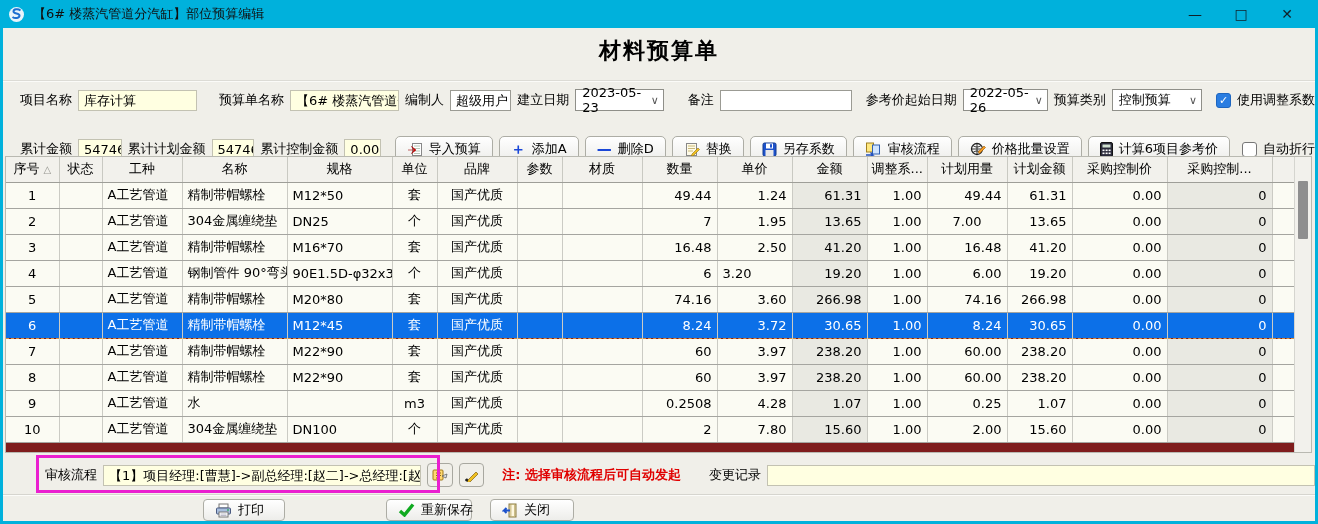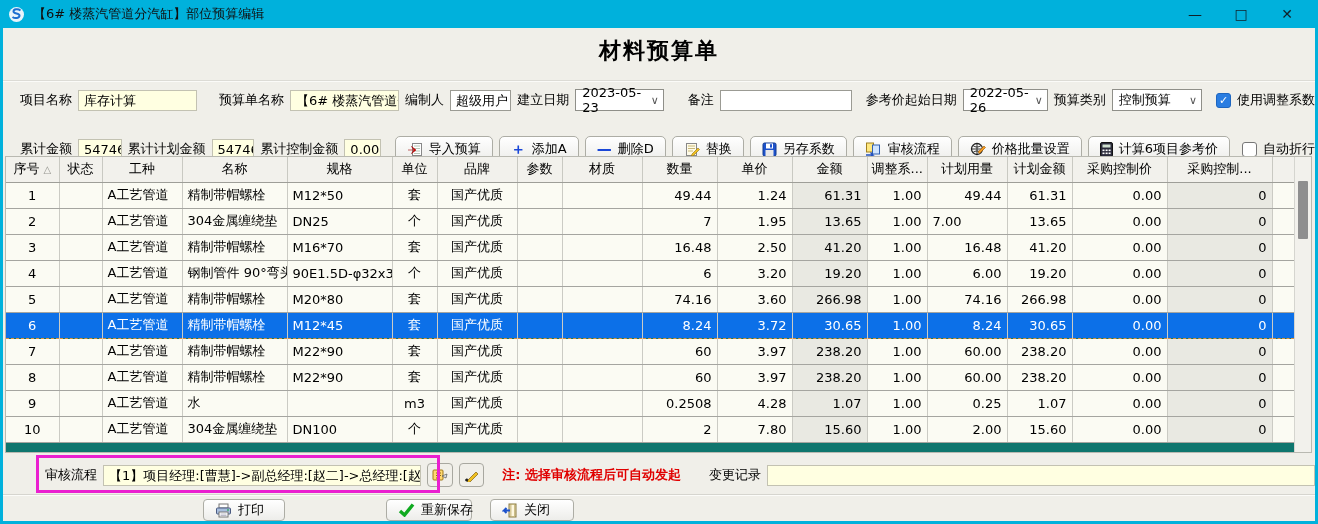--- a/index.html
+++ b/index.html
@@ -30,21 +30,21 @@
   .wfield{background:#fff;border:1px solid #9b9b94;height:21px;line-height:19px;padding:0 5px;white-space:nowrap;overflow:hidden;}
   .sel{background:#fff;border:1px solid #8f8f89;height:22px;display:inline-flex;align-items:center;justify-content:space-between;padding:0 4px 0 6px;}
   .chev{color:#555;font-size:11px;margin-left:6px;}
   .money{text-align:right;}
   .chk{width:15px;height:15px;border-radius:3px;display:inline-flex;align-items:center;justify-content:center;flex:0 0 auto;}
   .chk.on{background:var(--check-blue);border:1px solid #1e66c0;color:#fff;font-size:11px;}
   .chk.off{background:#fff;border:1px solid #777;}
   .tbtn{height:26px;}
 
   
-  .grid-wrap{position:absolute;left:2px;top:128px;width:1307px;height:297px;background:#0f766e;border:1px solid #b9b9b1;}
+  .grid-wrap{position:absolute;left:2px;top:128px;width:1307px;height:297px;background:#7f1d1d;border:1px solid #b9b9b1;}
   table{border-collapse:collapse;table-layout:fixed;width:1288px;}
   th{height:25px;background:#f2f1ec;border-right:1px solid #c9c9c2;border-bottom:1px solid #9e9e98;font-weight:normal;font-size:13px;white-space:nowrap;overflow:hidden;padding:0 4px;}
   td{height:26px;border-right:1px solid #cbcbc4;border-bottom:1px solid #a5a5a0;font-size:13px;white-space:nowrap;overflow:hidden;padding:0 5px;background:#fbfbf3;}
   td.gray{background:#e9e9e2;}
   tr.selected td{background:var(--selection);color:#fff;border-top:1px dashed #d98f3e;border-bottom:1px dashed #d98f3e;}
   .sort-glyph{color:#9a9a94;font-size:10px;margin-left:4px;}
   .vscroll{position:absolute;right:0;top:0;width:17px;height:295px;background:#f2f1ec;border-left:1px solid #d5d5cf;}
   .vthumb{position:absolute;left:3px;top:24px;width:10px;height:58px;background:#8f8f8f;border-radius:1px;}
 
   
@@ -276,21 +276,21 @@
             <td style="text-align: left;">304金属缠绕垫</td>
             <td style="text-align: left;">DN25</td>
             <td style="text-align: center;">个</td>
             <td style="text-align: center;">国产优质</td>
             <td style="text-align: center;"></td>
             <td style="text-align: center;"></td>
             <td style="text-align: right;">7</td>
             <td style="text-align: right;">1.95</td>
             <td class="gray" style="text-align: right;">13.65</td>
             <td style="text-align: right;">1.00</td>
-            <td style="text-align: left;">7.00</td>
+            <td style="text-align: center;">7.00</td>
             <td style="text-align: right;">13.65</td>
             <td style="text-align: right;">0.00</td>
             <td class="gray" style="text-align: right;">0</td>
             <td></td>
           </tr>
           <tr>
             <td style="text-align: center;">3</td>
             <td style="text-align: center;"></td>
             <td style="text-align: left;">A工艺管道</td>
             <td style="text-align: left;">精制带帽螺栓</td>
@@ -313,21 +313,21 @@
             <td style="text-align: center;">4</td>
             <td style="text-align: center;"></td>
             <td style="text-align: left;">A工艺管道</td>
             <td style="text-align: left;">钢制管件 90°弯头</td>
             <td style="text-align: left;">90E1.5D-φ32x3</td>
             <td style="text-align: center;">个</td>
             <td style="text-align: center;">国产优质</td>
             <td style="text-align: center;"></td>
             <td style="text-align: center;"></td>
             <td style="text-align: right;">6</td>
-            <td style="text-align: right;">3.20</td>
+            <td style="">3.20</td>
             <td class="gray" style="text-align: right;">19.20</td>
             <td style="text-align: right;">1.00</td>
             <td style="text-align: right;">6.00</td>
             <td style="text-align: right;">19.20</td>
             <td style="text-align: right;">0.00</td>
             <td class="gray" style="text-align: right;">0</td>
             <td></td>
           </tr>
           <tr>
             <td style="text-align: center;">5</td>

